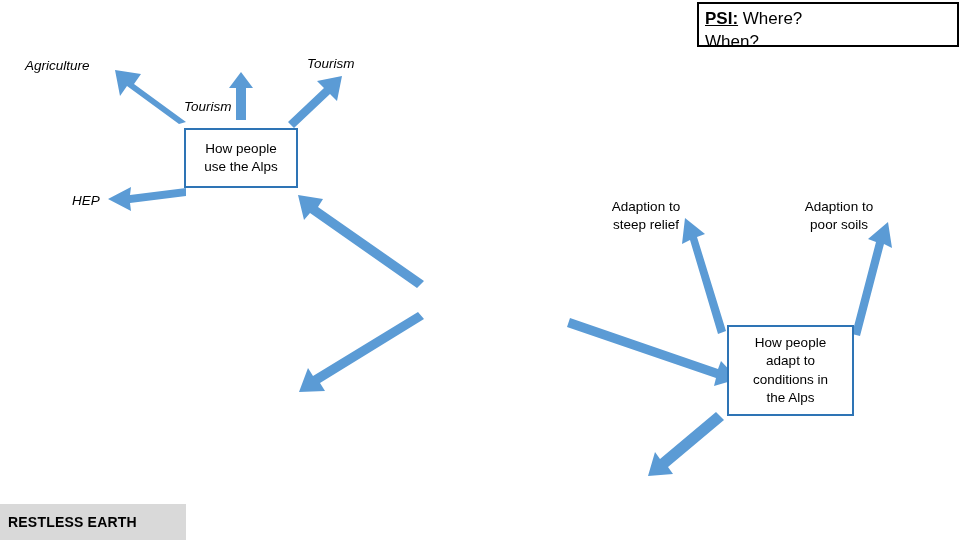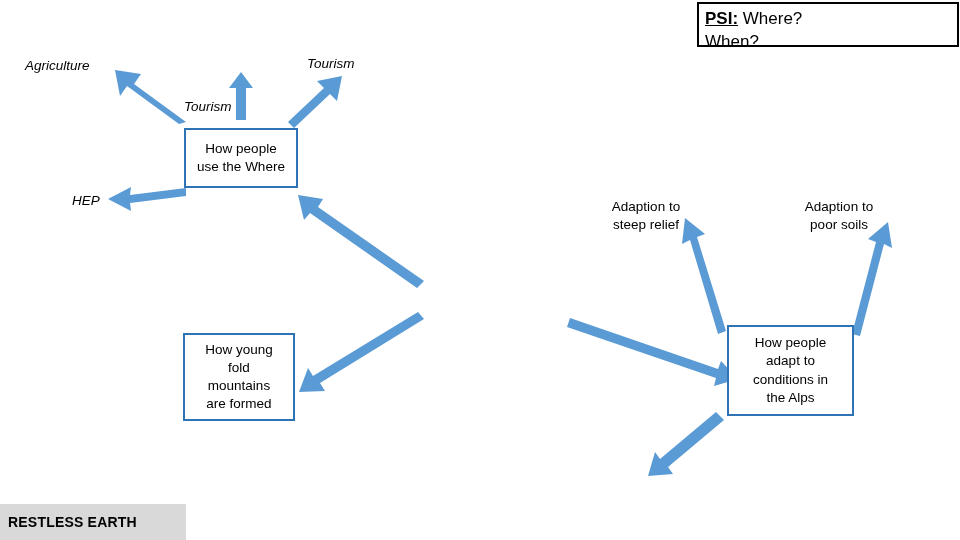--- a/index.html
+++ b/index.html
@@ -143,45 +143,37 @@
 
   <div class="node plain" style="left:25px; top:57px;">Agriculture</div>
 
   <div class="node plain" style="left:184px; top:50px;margin-top:48px;">Tourism</div>
 
   <div class="node plain" style="left:307px; top:55px;">Tourism</div>
 
   <div class="node boxed" style="left:184px; top:128px; width:114px; height:60px;">
     <div class="center-text">
       <div>How people</div>
-      <div>use the Where</div>
+      <div>use the Alps</div>
     </div>
   </div>
 
   <div class="node plain" style="left:72px; top:192px;">HEP</div>
 
   <div class="node center-text" style="left:596px; top:198px; width:100px;">
     <div>Adaption to</div>
     <div>steep relief</div>
   </div>
 
   <div class="node center-text" style="left:789px; top:198px; width:100px;">
     <div>Adaption to</div>
     <div>poor soils</div>
   </div>
 
 
-  <div class="node boxed" style="left:183px; top:333px; width:112px; height:88px;">
-    <div class="center-text">
-      <div>How young</div>
-      <div>fold</div>
-      <div>mountains</div>
-      <div>are formed</div>
-    </div>
-  </div>
 
   <div class="node boxed" style="left:727px; top:325px; width:127px; height:91px;">
     <div class="center-text">
       <div>How people</div>
       <div>adapt to</div>
       <div>conditions in</div>
       <div>the Alps</div>
     </div>
   </div>
 

